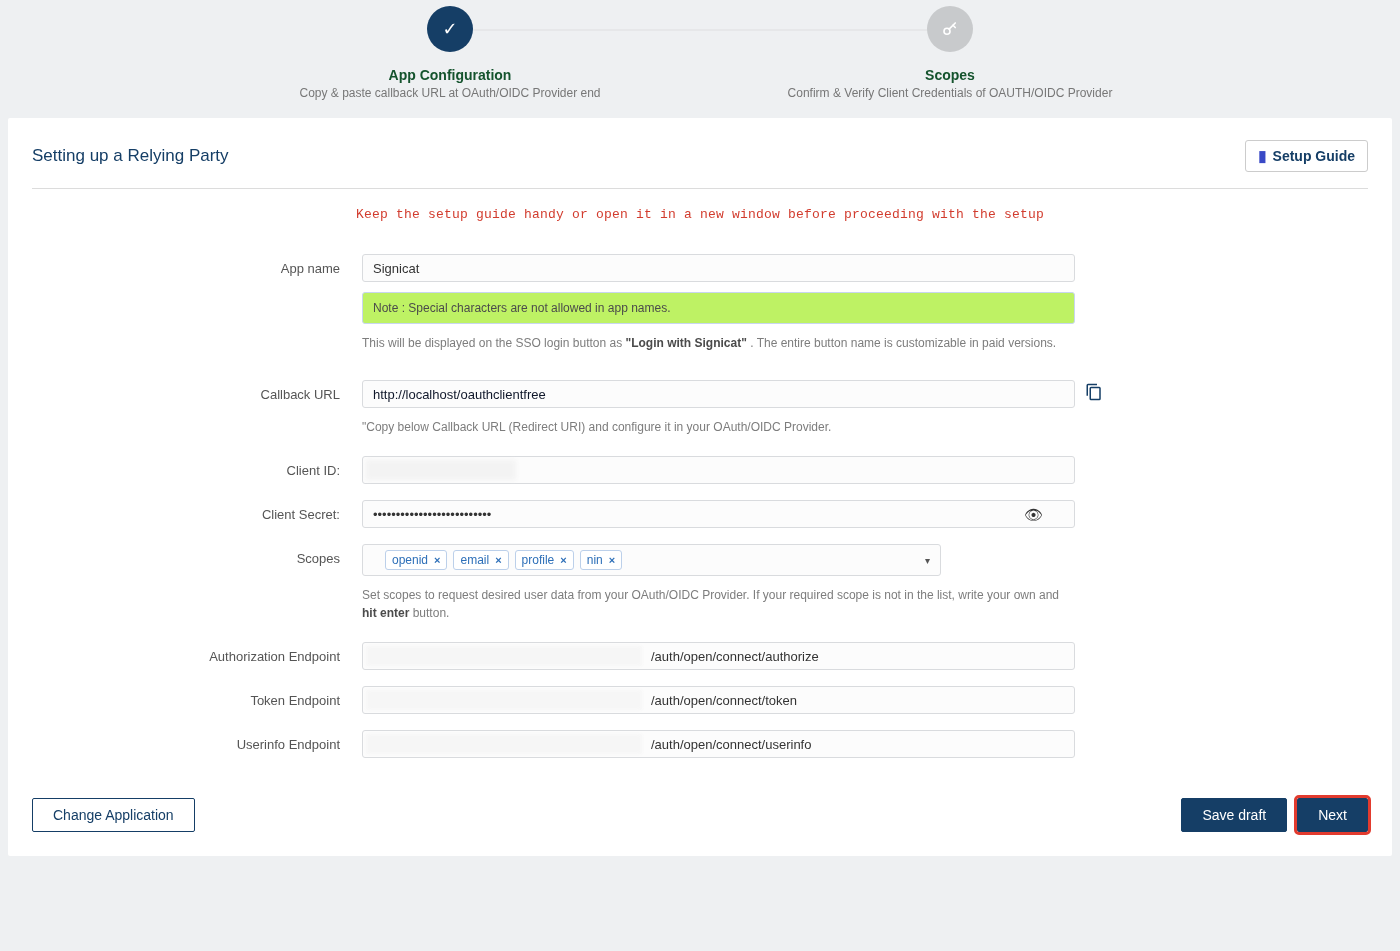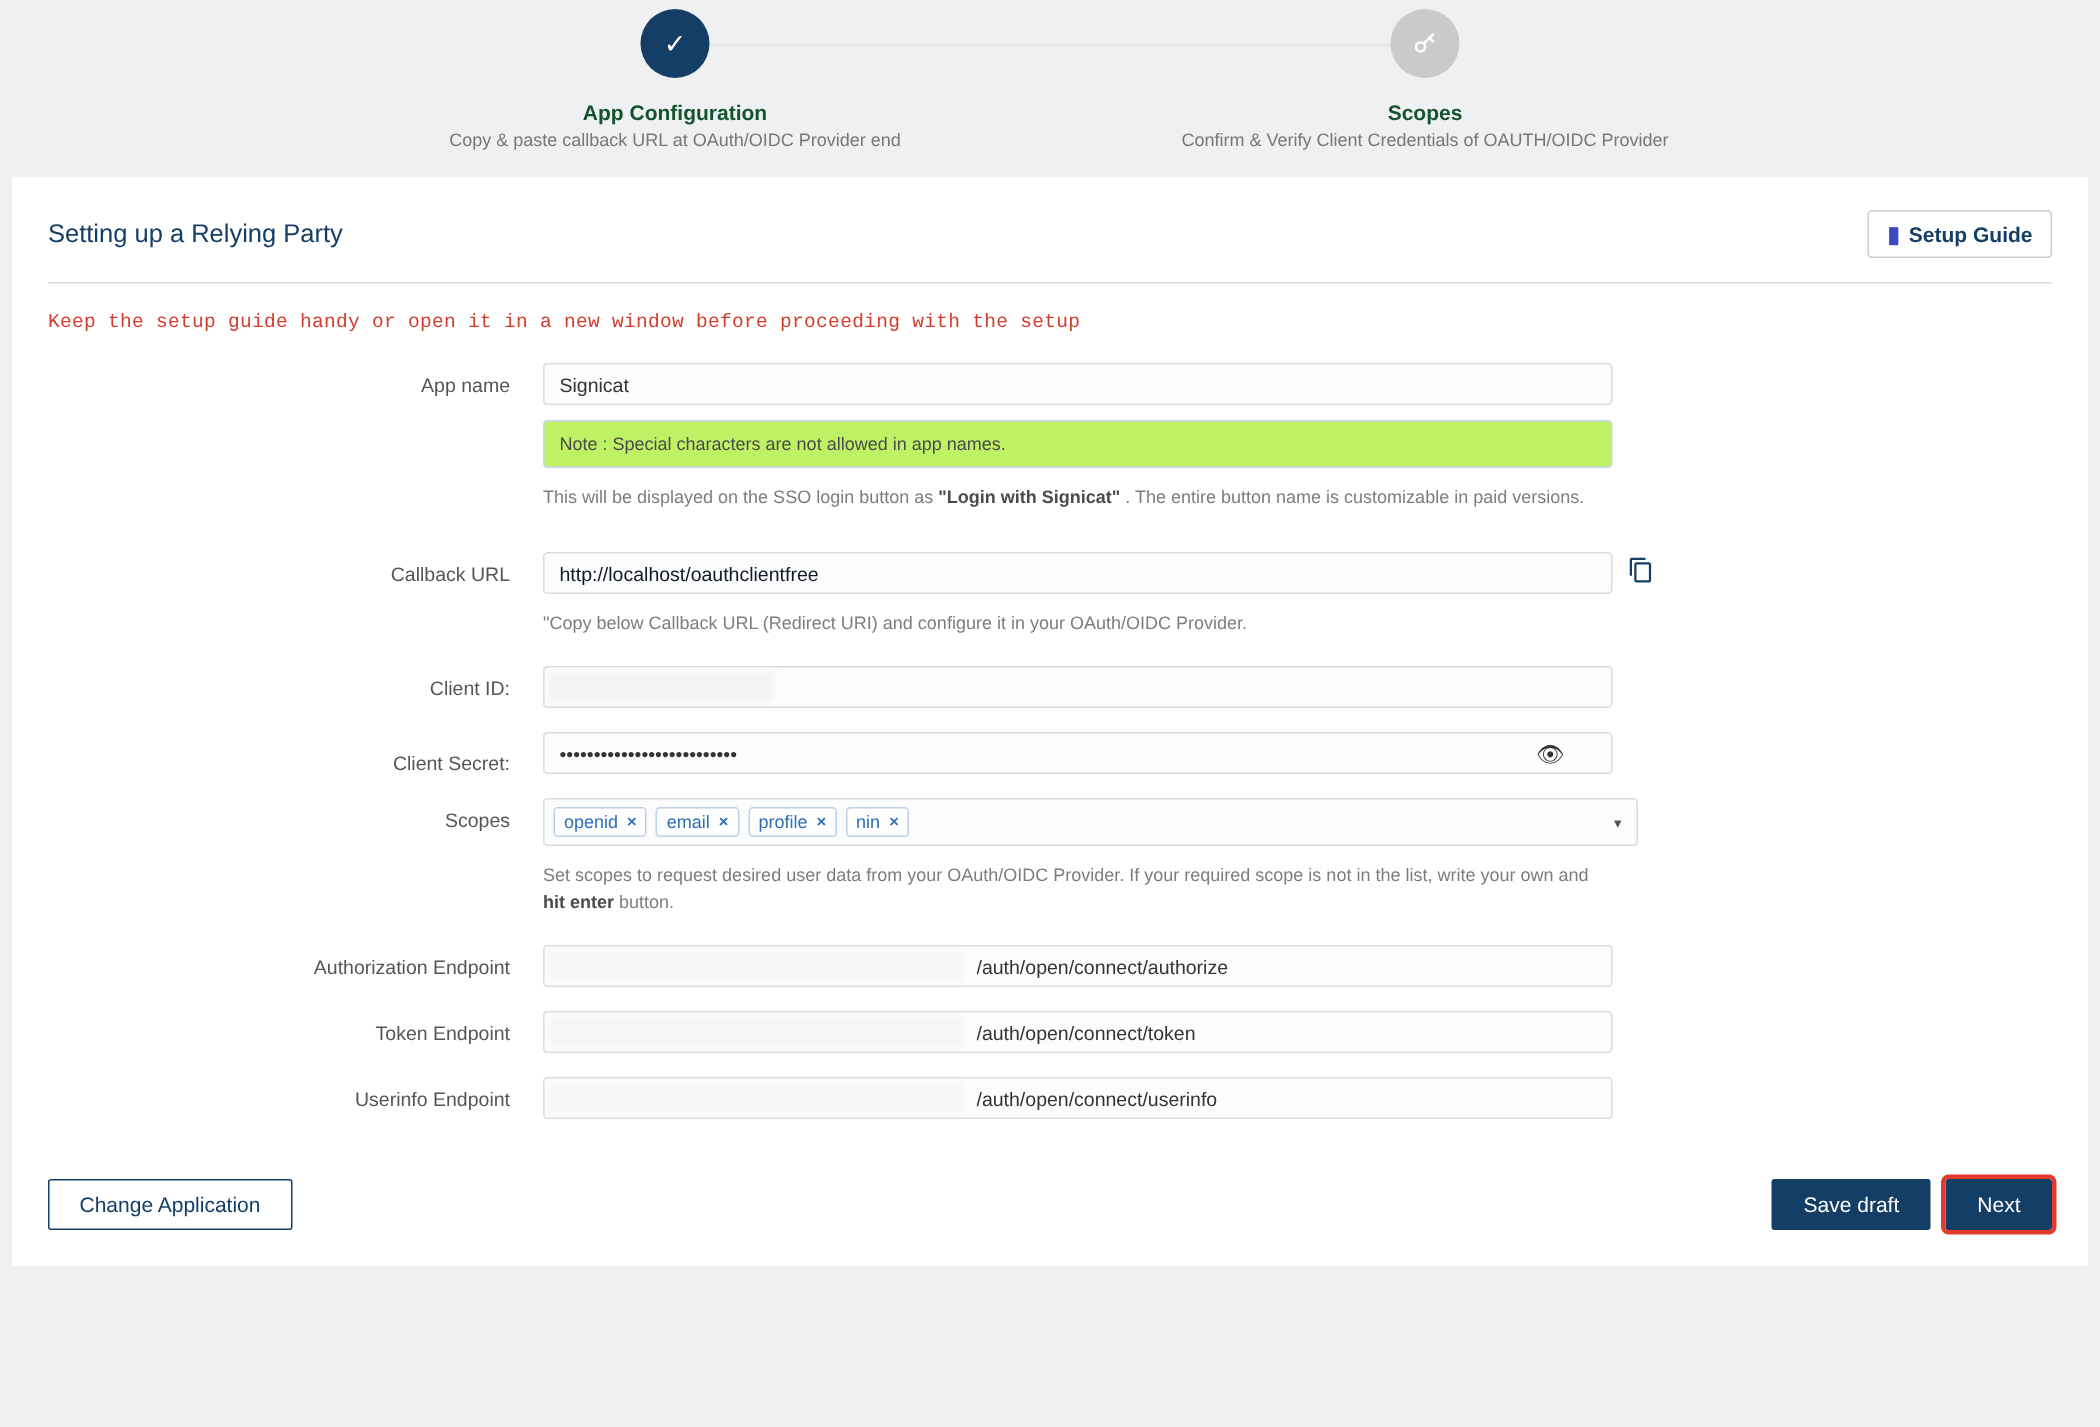--- a/index.html
+++ b/index.html
@@ -100,22 +100,23 @@
   }
   .setup-guide-btn .icon {
     color: #3949c6;
     font-size: 15px;
   }
   .warning-line {
     color: #d23c2e;
     font-family: "Courier New", monospace;
     font-size: 13px;
     margin-top: 18px;
-    margin-bottom: 20px;
+    margin-bottom: 32px;
     letter-spacing: .2px;
+    text-align: center;
   }
   .form-row {
     display: flex;
     align-items: flex-start;
     margin-bottom: 16px;
   }
   .form-row.tight { margin-bottom: 8px; }
   .label-col {
     width: 330px;
     text-align: right;
@@ -176,24 +177,24 @@
   }
   .eye-icon {
     position: absolute;
     right: 32px;
     top: 6px;
     color: #333;
     cursor: pointer;
     font-size: 15px;
   }
   .scopes-box {
-    width: 730px;
+    width: 579px;
     border: 1px solid #d9dbde;
     border-radius: 3px;
-    padding: 4px 6px;
+    padding: 4px 22px;
     min-height: 32px;
     display: flex;
     align-items: center;
     flex-wrap: wrap;
     gap: 6px;
     position: relative;
     background: #fcfcfc;
     cursor: text;
   }
   .chip {
@@ -336,21 +337,21 @@
   <div class="form-row" style="margin-top:20px;">
     <div class="label-col">Client ID:</div>
     <div class="input-col">
       <div style="position:relative;width:713px;">
         <input class="text-input" value="" style="">
         <div class="blur-full"></div>
       </div>
     </div>
   </div>
 
-  <div class="form-row" style="margin-top:8px;align-items:flex-end;">
+  <div class="form-row" style="margin-top:8px;">
     <div class="label-col">Client Secret:</div>
     <div class="input-col">
       <div class="secret-wrap">
         <input class="text-input" type="password" value="••••••••••••••••••••••••••" style="">
         <span class="eye-icon">👁</span>
       </div>
     </div>
   </div>
 
   <div class="form-row" style="margin-top:10px;">

